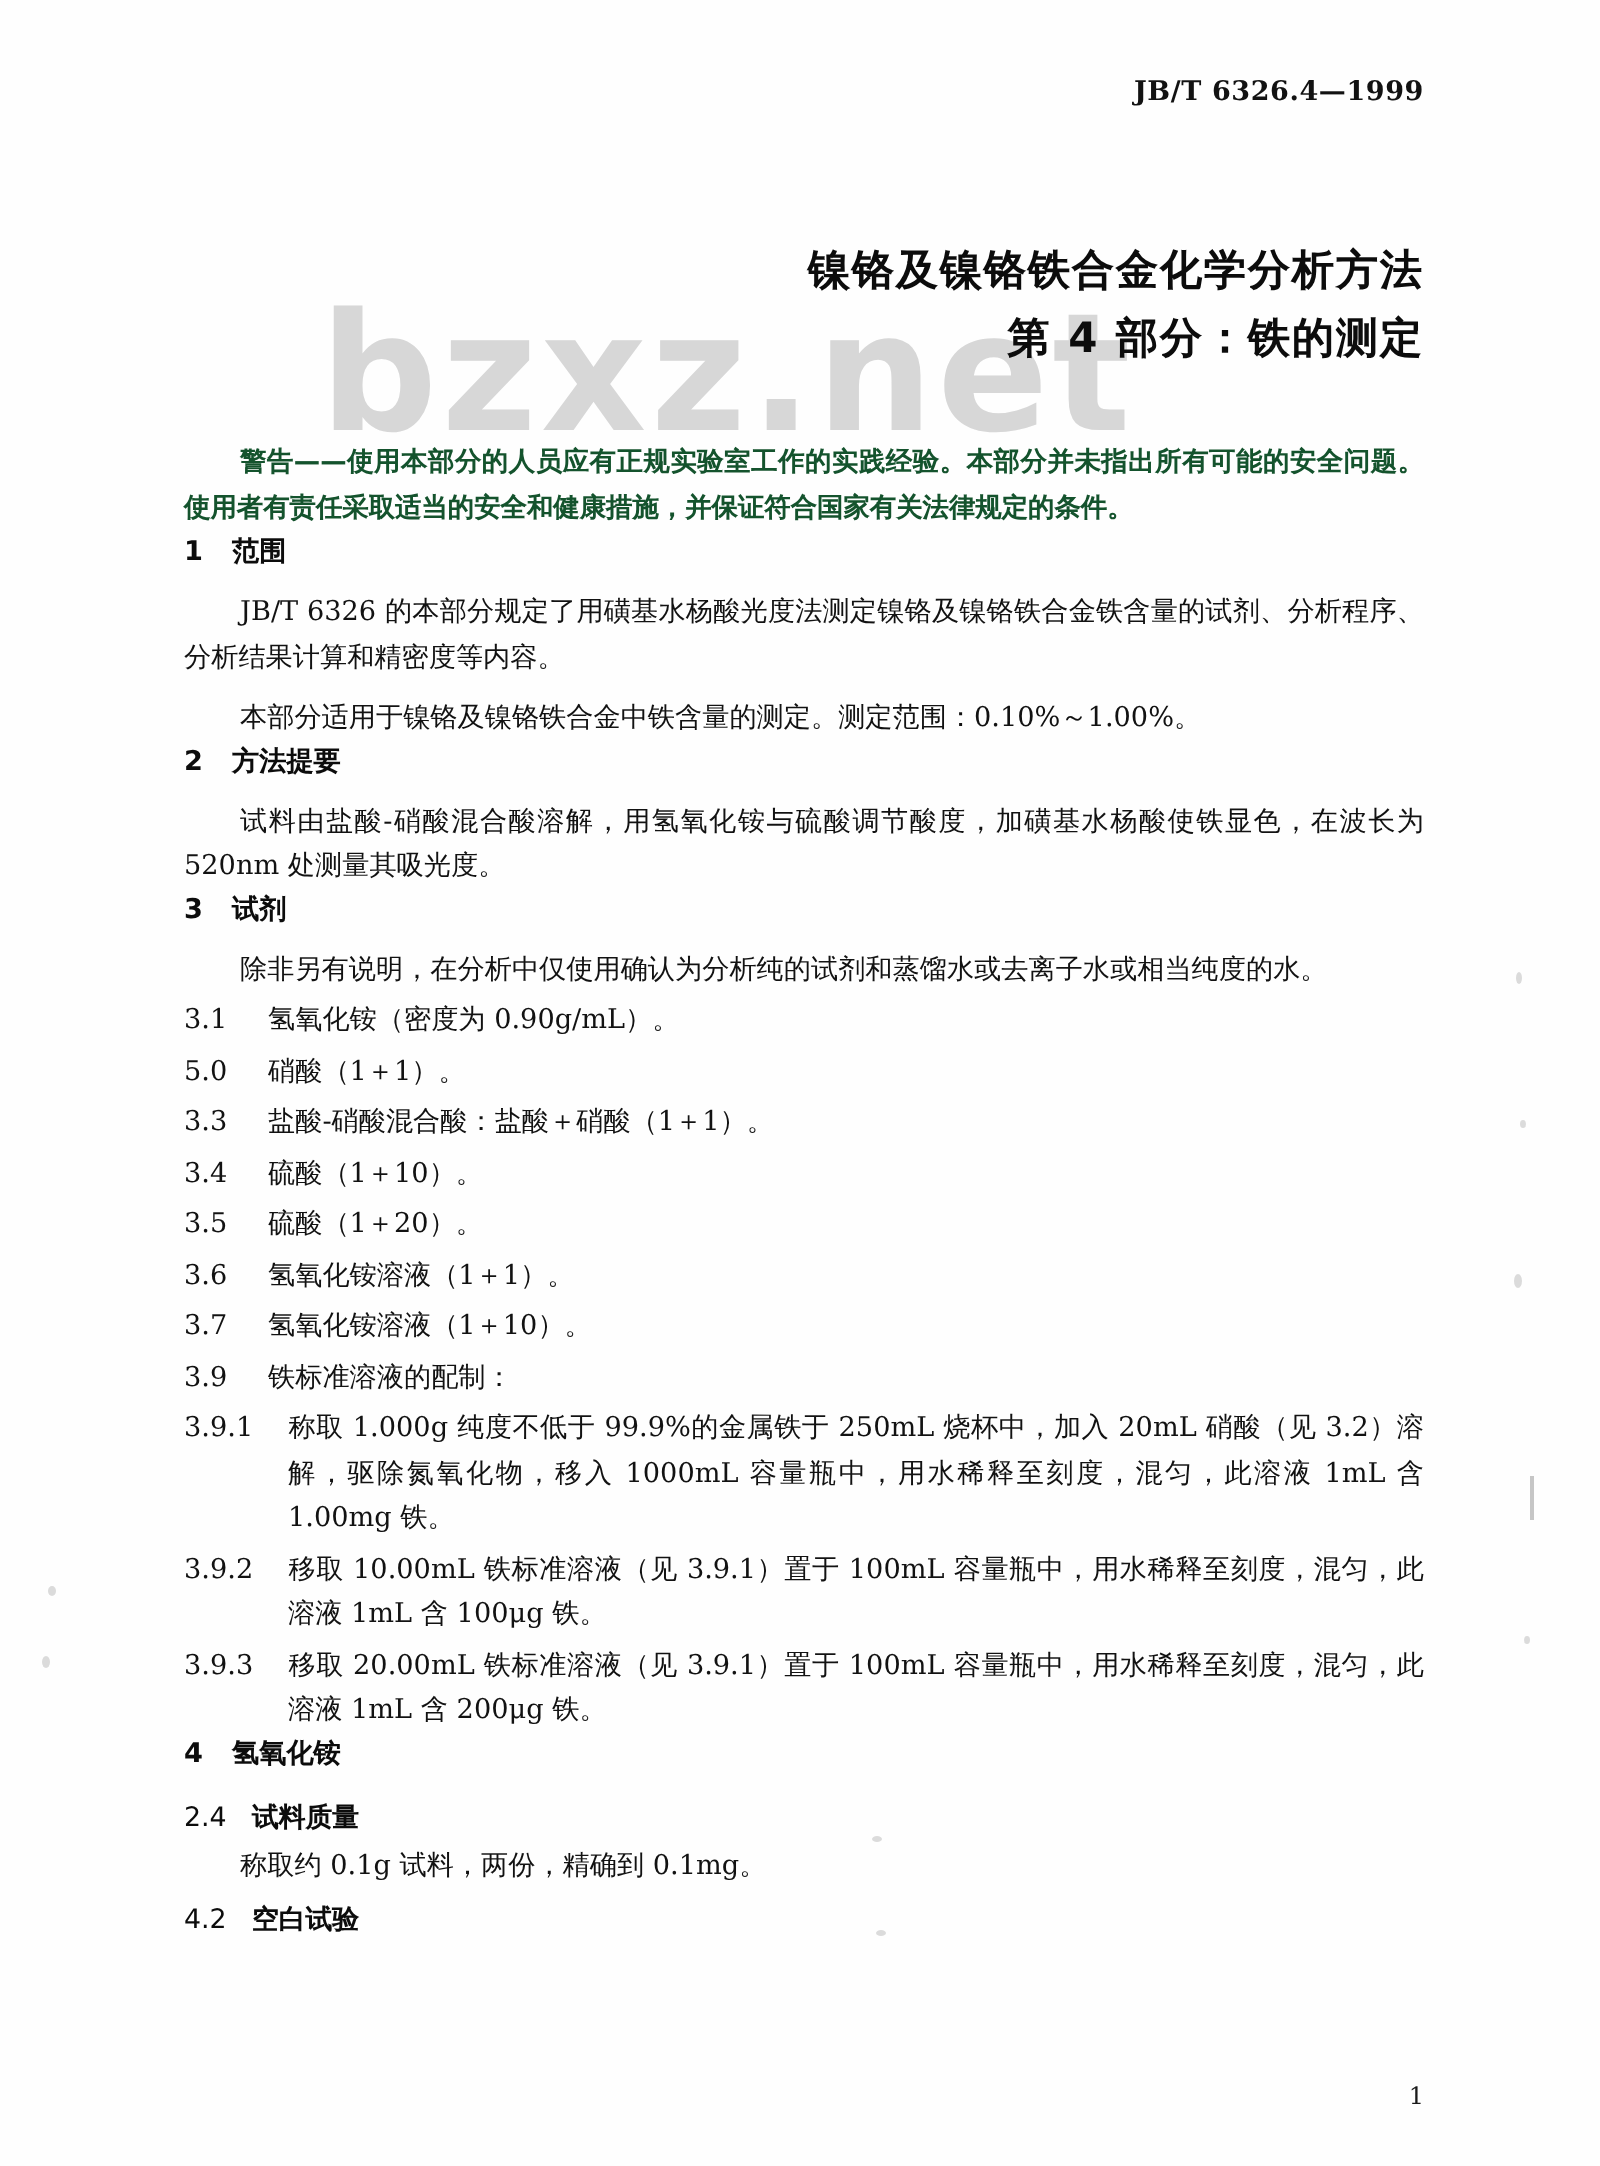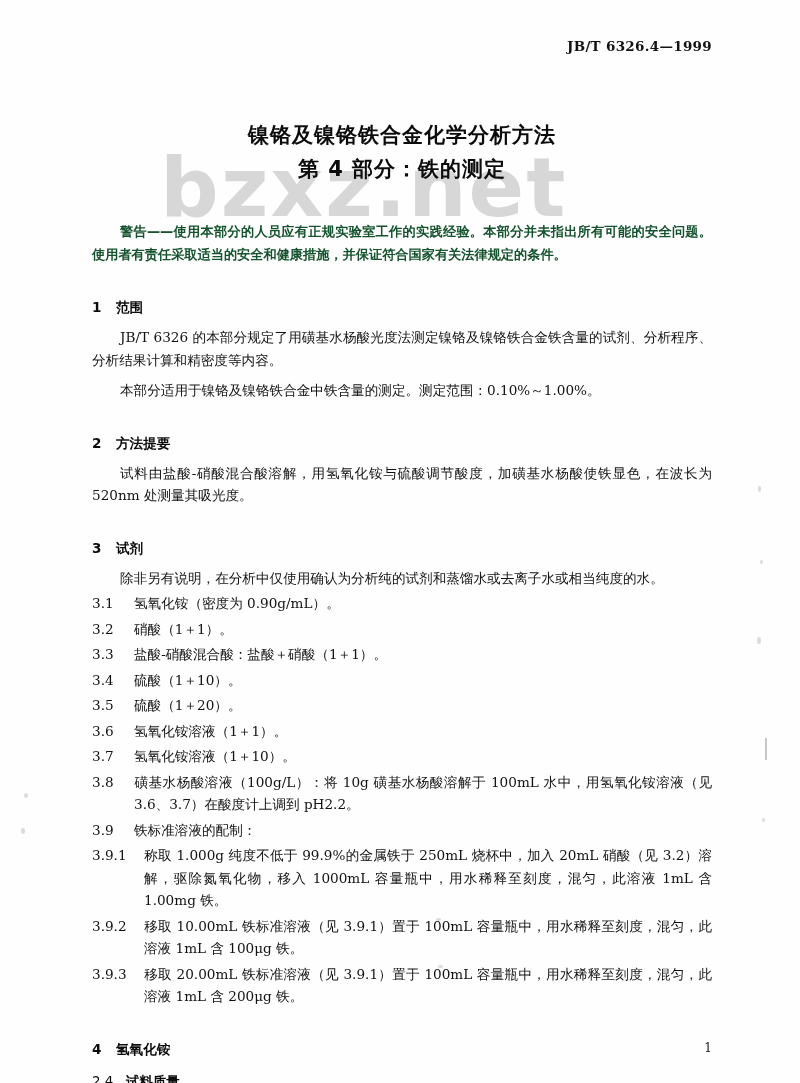--- a/index.html
+++ b/index.html
@@ -55,21 +55,21 @@
   .content {
     position: absolute;
     left: 92px;
     top: 0;
     width: 620px;
     z-index: 2;
   }
 
   .title-block {
     margin-top: 118px;
-    text-align: center;
+    text-align: right;
   }
   .title-line {
     font-family: "DejaVu Sans", "Liberation Sans", sans-serif;
     font-weight: 700;
     font-size: 21px;
     line-height: 34px;
     letter-spacing: 1px;
     color: #0c0c0c;
   }
 
@@ -78,21 +78,21 @@
     font-family: "DejaVu Sans", "Liberation Sans", sans-serif;
     font-weight: 700;
     font-size: 13.2px;
     line-height: 23px;
     text-indent: 28px;
     text-align: justify;
     color: #14532d;
   }
 
   .sec-head {
-    margin-top: 31px;
+    margin-top: 0;
     font-family: "DejaVu Sans", "Liberation Sans", sans-serif;
     font-weight: 700;
     font-size: 13.6px;
     line-height: 21px;
     color: #0c0c0c;
   }
   .sec-head .num {
     display: inline-block;
     min-width: 24px;
   }
@@ -220,39 +220,36 @@
 
     <div class="sec-head">
       <span class="num">3</span><span>试剂</span>
     </div>
     <div class="para">除非另有说明，在分析中仅使用确认为分析纯的试剂和蒸馏水或去离子水或相当纯度的水。</div>
 
     <div class="item">
       <span class="num">3.1</span><span>氢氧化铵（密度为 0.90g/mL）。</span>
     </div>
     <div class="item">
-      <span class="num">3.2</span><span>硝酸（1＋1）。</span>
+      <span class="num">5.0</span><span>硝酸（1＋1）。</span>
     </div>
     <div class="item">
       <span class="num">3.3</span><span>盐酸-硝酸混合酸：盐酸＋硝酸（1＋1）。</span>
     </div>
     <div class="item">
       <span class="num">3.4</span><span>硫酸（1＋10）。</span>
     </div>
     <div class="item">
       <span class="num">3.5</span><span>硫酸（1＋20）。</span>
     </div>
     <div class="item">
       <span class="num">3.6</span><span>氢氧化铵溶液（1＋1）。</span>
     </div>
     <div class="item">
       <span class="num">3.7</span><span>氢氧化铵溶液（1＋10）。</span>
-    </div>
-    <div class="item">
-      <span class="num">3.8</span><span>磺基水杨酸溶液（100g/L）：将 10g 磺基水杨酸溶解于 100mL 水中，用氢氧化铵溶液（见 3.6、3.7）在酸度计上调到 pH2.2。</span>
     </div>
     <div class="item">
       <span class="num">3.9</span><span>铁标准溶液的配制：</span>
     </div>
     <div class="item deep">
       <span class="num">3.9.1</span><span>称取 1.000g 纯度不低于 99.9%的金属铁于 250mL 烧杯中，加入 20mL 硝酸（见 3.2）溶解，驱除氮氧化物，移入 1000mL 容量瓶中，用水稀释至刻度，混匀，此溶液 1mL 含 1.00mg 铁。</span>
     </div>
     <div class="item deep">
       <span class="num">3.9.2</span><span>移取 10.00mL 铁标准溶液（见 3.9.1）置于 100mL 容量瓶中，用水稀释至刻度，混匀，此溶液 1mL 含 100μg 铁。</span>
     </div>

